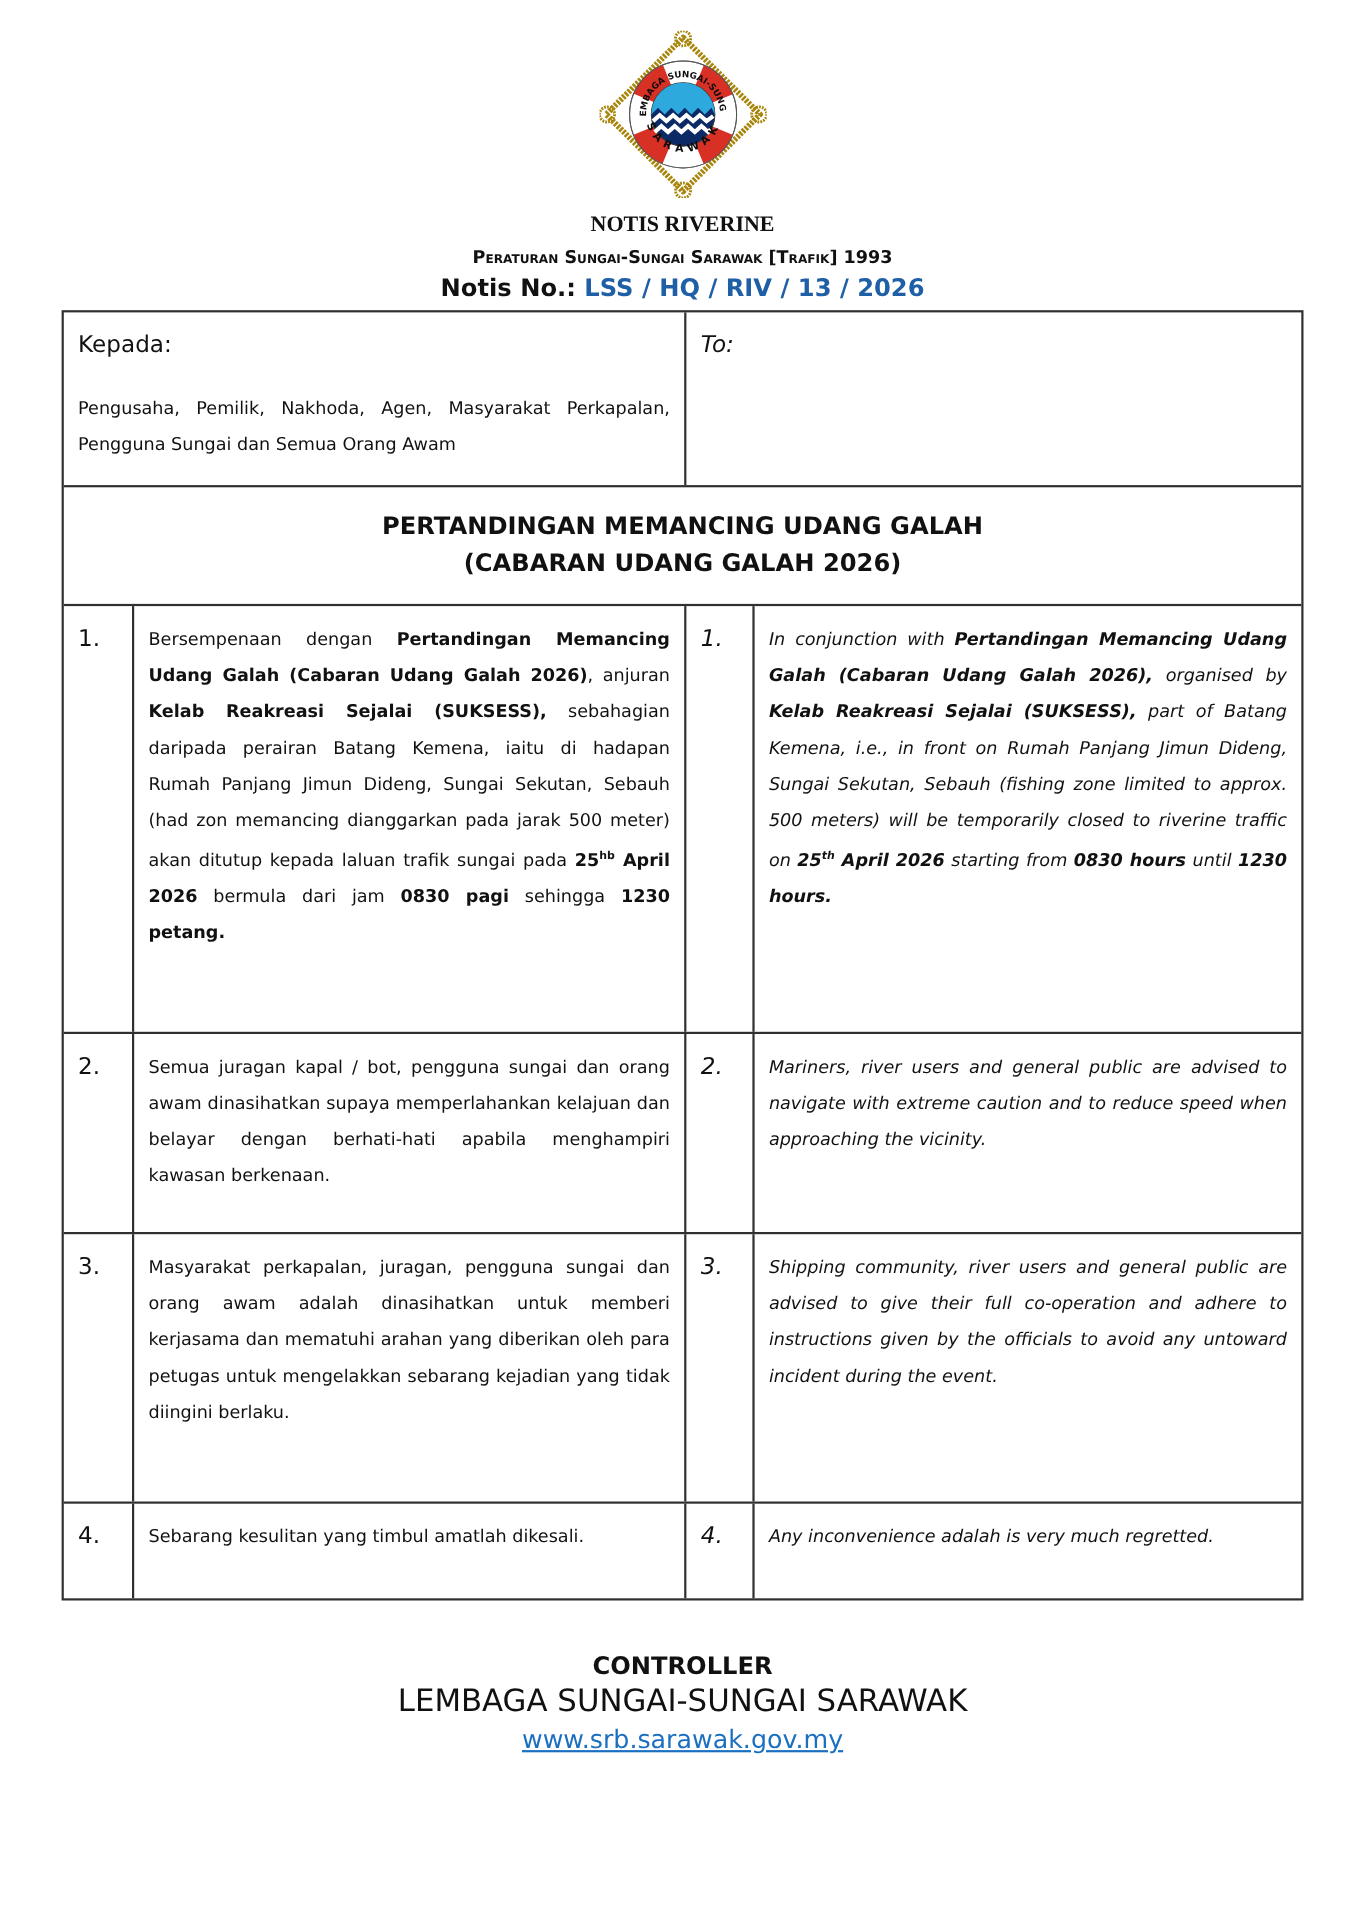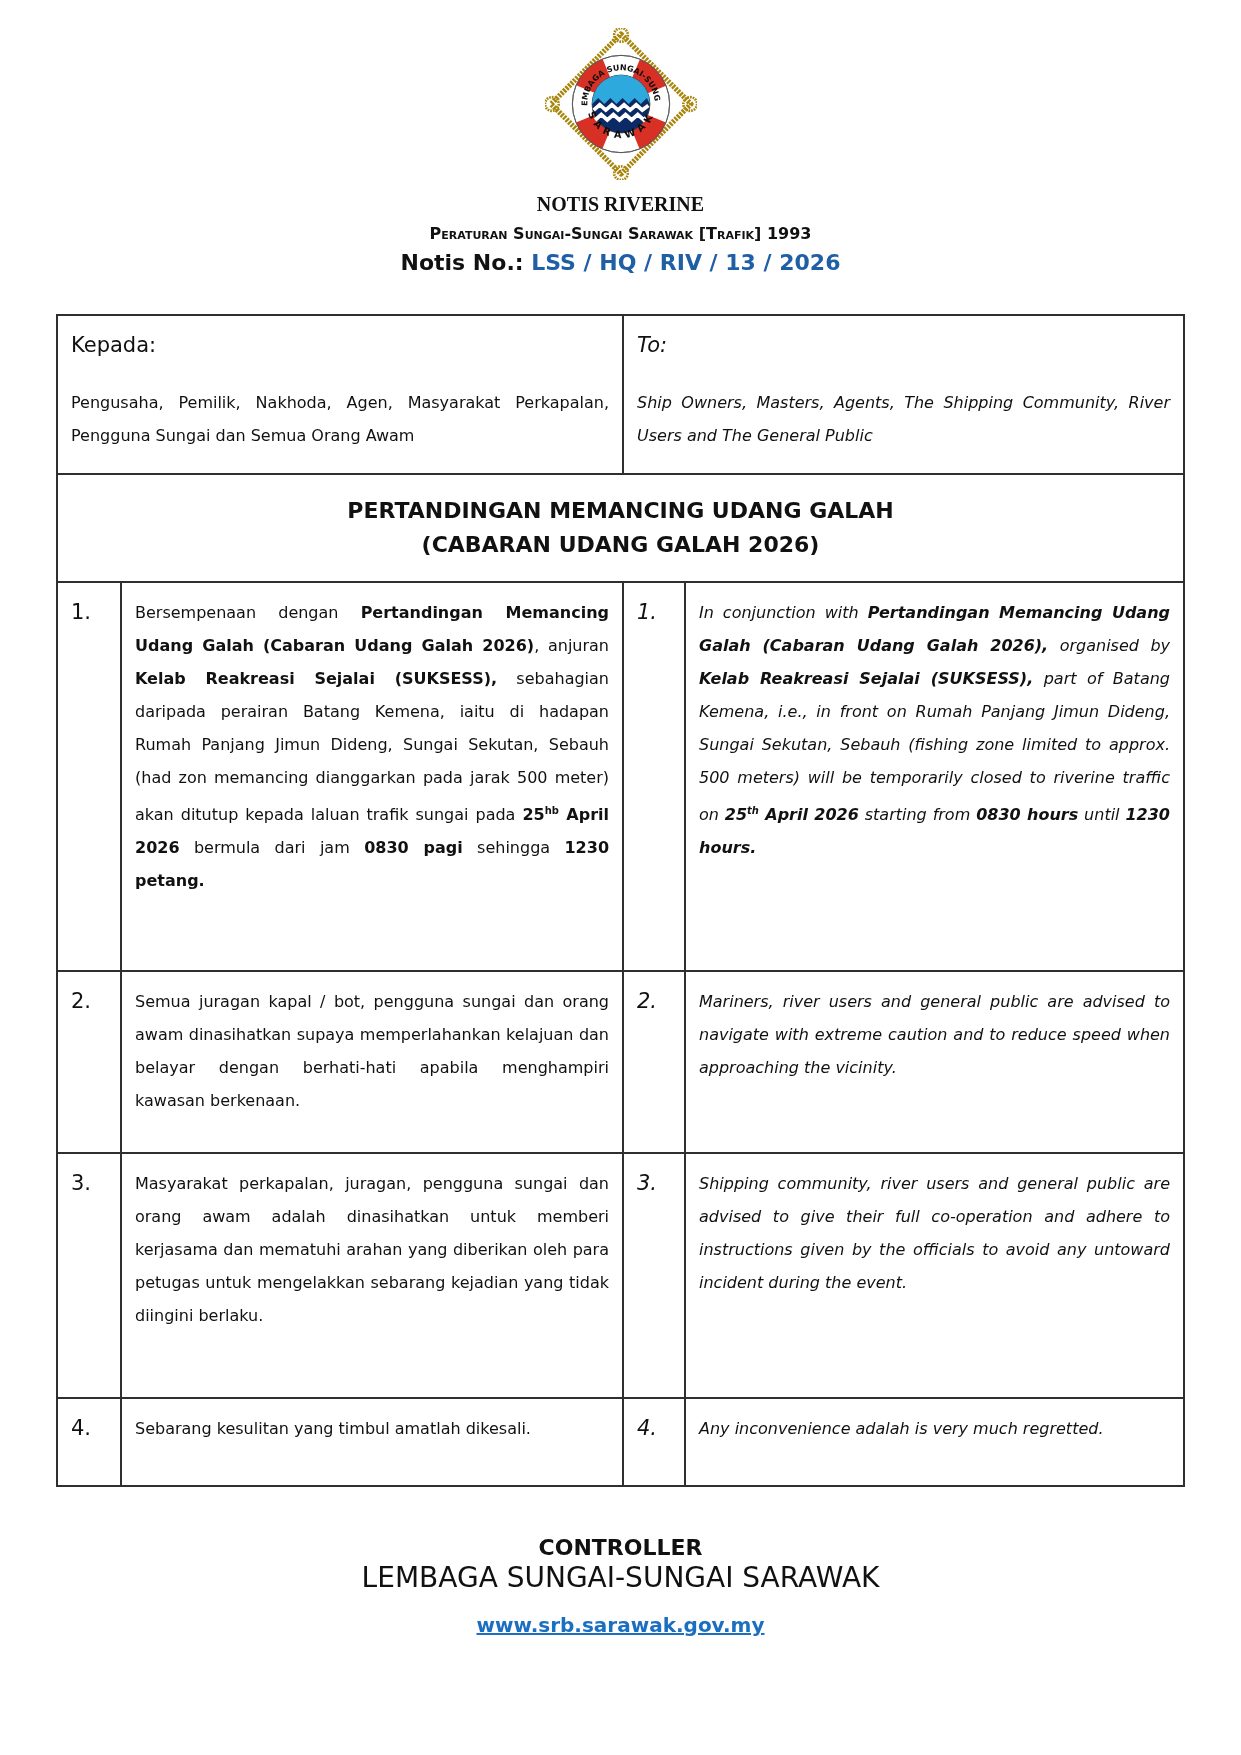--- a/index.html
+++ b/index.html
@@ -31,21 +31,21 @@
   .ring-text{ font-weight:700; fill:#0d0d0d; }
   .ring-text.top{ font-size:10.5px; letter-spacing:.5px; }
   .ring-text.bottom{ font-size:13px; letter-spacing:5px; }
 
   .head-title{ text-align:center; font-size:20px; font-weight:700; margin-top:8px; line-height:32px;font-family:Liberation Serif, serif; }
   .regulation{ text-align:center; font-size:16px; font-weight:700; font-variant:small-caps; line-height:28px; }
   .notice-line{ text-align:center; font-size:22px; font-weight:700; line-height:30px; }
   .notice-line .val{ color:var(--notice-blue); }
 
   
-  .doc-table{ margin:36px 56px 0; border:2px solid var(--line); }
+  .doc-table{ margin:4px 56px 0; border:2px solid var(--line); }
   .row{ display:grid; }
   .row + .row{ border-top:2px solid var(--line); }
   .recipients-row{ grid-template-columns:564px 1fr; min-height:157px; }
   .recipients-row > .cell + .cell{ border-left:2px solid var(--line); }
   .subject-row{ display:block; text-align:center; padding:19px 20px; min-height:106px; }
   .subject-row .t{ font-size:22px; font-weight:700; line-height:34px; }
   .item-row{ grid-template-columns:62px 502px 62px 1fr; }
   .item-row > div + div{ border-left:2px solid var(--line); }
   .cell{ padding:13px 13px; }
   .num{ padding:13px 4px 13px 13px; font-size:21px; line-height:33px; }
@@ -59,21 +59,21 @@
   .sup{ vertical-align:super; font-size:.62em; }
   .r1{ min-height:389px; }
   .r2{ min-height:182px; }
   .r3{ min-height:245px; }
   .r4{ min-height:88px; }
 
   
   .footer{ text-align:center; margin-top:46px; }
   .footer .signatory{ font-size:22px; font-weight:700; line-height:30px; }
   .footer .org{ font-size:28px; line-height:30px; }
-  .footer .site{ display:inline-block; margin-top:17px; font-size:20px; font-weight:700; line-height:30px;
+  .footer .site{ display:inline-block; margin-top:6px; font-size:23px; font-weight:400; line-height:30px;
                  color:var(--link-blue); text-decoration:underline; }
 </style>
 </head>
 <body>
 
 <div class="page">
 
   <div class="logo-wrap">
     <svg class="logo-svg" viewBox="0 0 200 200" aria-hidden="true">
       <g>
@@ -114,21 +114,20 @@
 
   <div class="doc-table">
 
     <div class="row recipients-row">
       <div class="cell">
         <div class="label-line">Kepada:</div>
         <div class="body-text recip-body">Pengusaha, Pemilik, Nakhoda, Agen, Masyarakat Perkapalan, Pengguna Sungai dan Semua Orang Awam</div>
       </div>
       <div class="cell">
         <div class="label-line en">To:</div>
-        <div class="body-text en recip-body">Ship Owners, Masters, Agents, The Shipping Community, River Users and The General Public</div>
       </div>
     </div>
 
     <div class="row subject-row">
       <div class="t">PERTANDINGAN MEMANCING UDANG GALAH</div>
       <div class="t">(CABARAN UDANG GALAH 2026)</div>
     </div>
 
     <div class="row item-row r1">
       <div class="num">1.</div>

